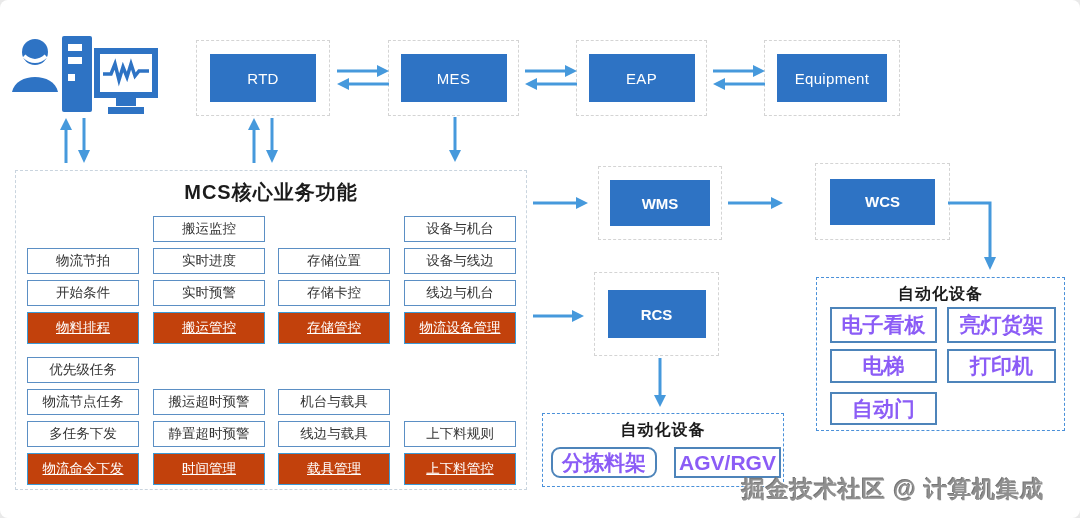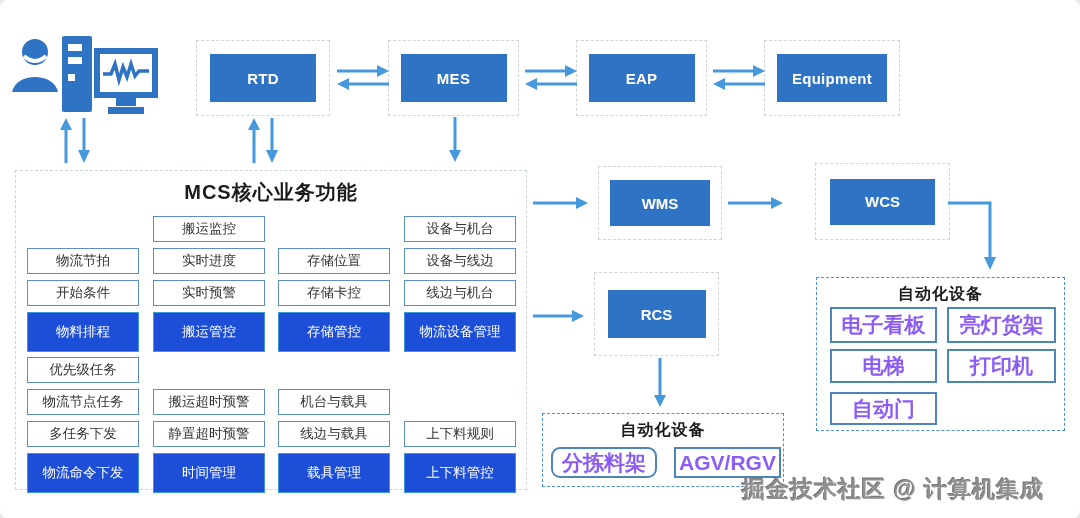--- a/index.html
+++ b/index.html
@@ -8,42 +8,42 @@
     position:relative; width:1080px; height:518px;
     background:#ffffff; border-radius:8px; overflow:hidden;
     font-family:"Liberation Sans","DejaVu Sans",sans-serif;
   }
   
   .node-shell {
     position:absolute; border:1px dashed #d4d4d4; background:#fff;
     display:flex; align-items:center; justify-content:center;
   }
   .node-blue {
-    background:#2e73c4; color:#fff; font-size:15px; font-weight:bold;
+    background:#2e73c4; color:#fff; font-size:15px; font-weight:normal;
     display:flex; align-items:center; justify-content:center;
     width:106px; height:48px; letter-spacing:.3px;
   }
   .arrow-abs { position:absolute; }
   
   .mcs-box {
     position:absolute; left:15px; top:170px; width:512px; height:320px;
     border:1px dashed #c9d4de; background:#fff;
   }
   .mcs-title {
     position:absolute; left:0; top:8px; width:100%; text-align:center;
     font-size:20px; font-weight:bold; color:#1b1b1b; letter-spacing:1px;
   }
   .cell {
     position:absolute; width:112px; height:26px;
     border:1px solid #5b8fc4; background:#fff; color:#333;
     font-size:13.5px; display:flex; align-items:center; justify-content:center;
     white-space:nowrap;
   }
   .cell.filled {
-    background:#1d4ed8; border-color:#3c9ad6; color:#fff; height:40px;
+    background:#c2410c; border-color:#3c9ad6; color:#fff; height:32px;text-decoration:underline;
   }
   .c1{left:11px} .c2{left:137px} .c3{left:262px} .c4{left:388px}
   .r1{top:45px} .r2{top:77px} .r3{top:109px} .r4{top:141px}
   .r5{top:186px} .r6{top:218px} .r7{top:250px} .r8{top:282px}
   
   .sys-shell {
     position:absolute; border:1px dashed #d4d4d4; background:#fff;
     display:flex; align-items:center; justify-content:center;
   }
   .sys-blue {

